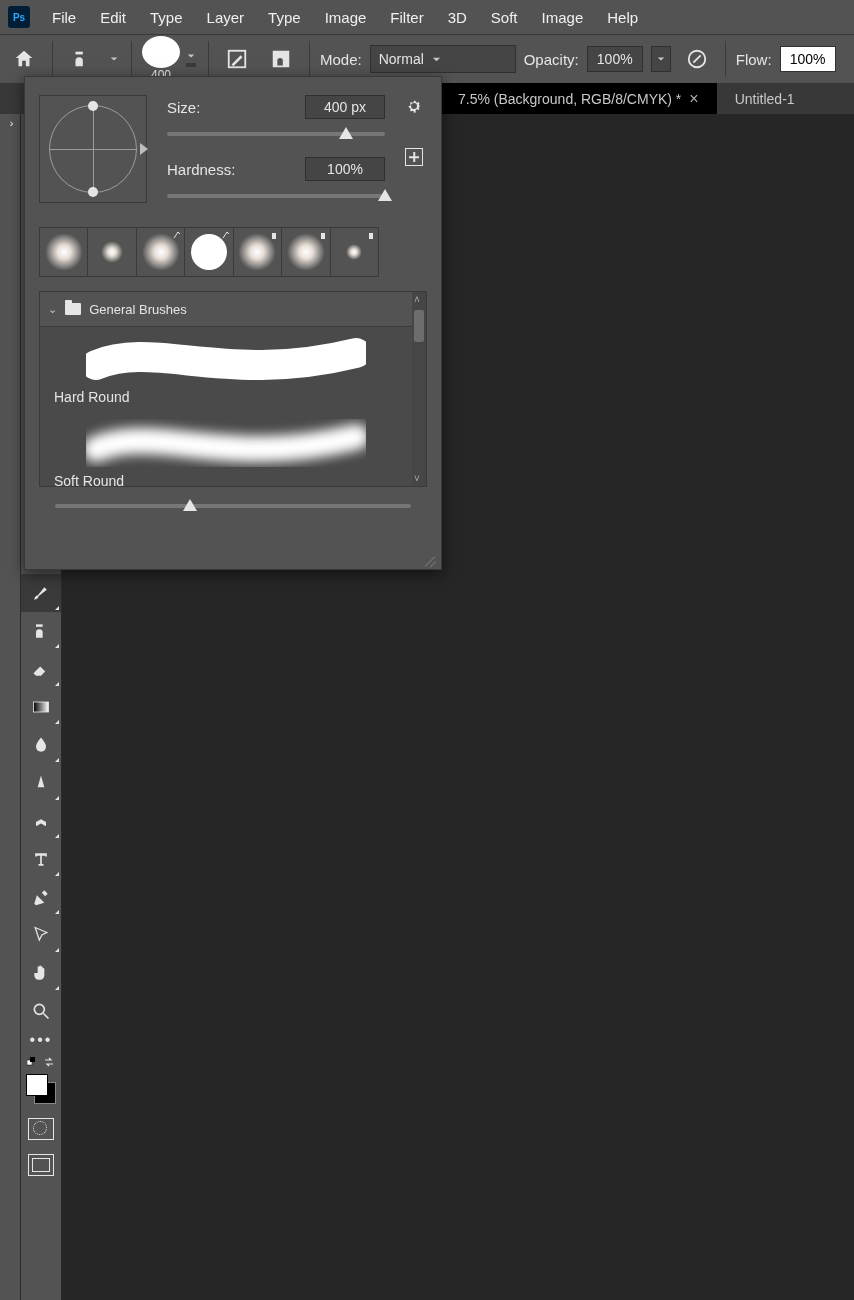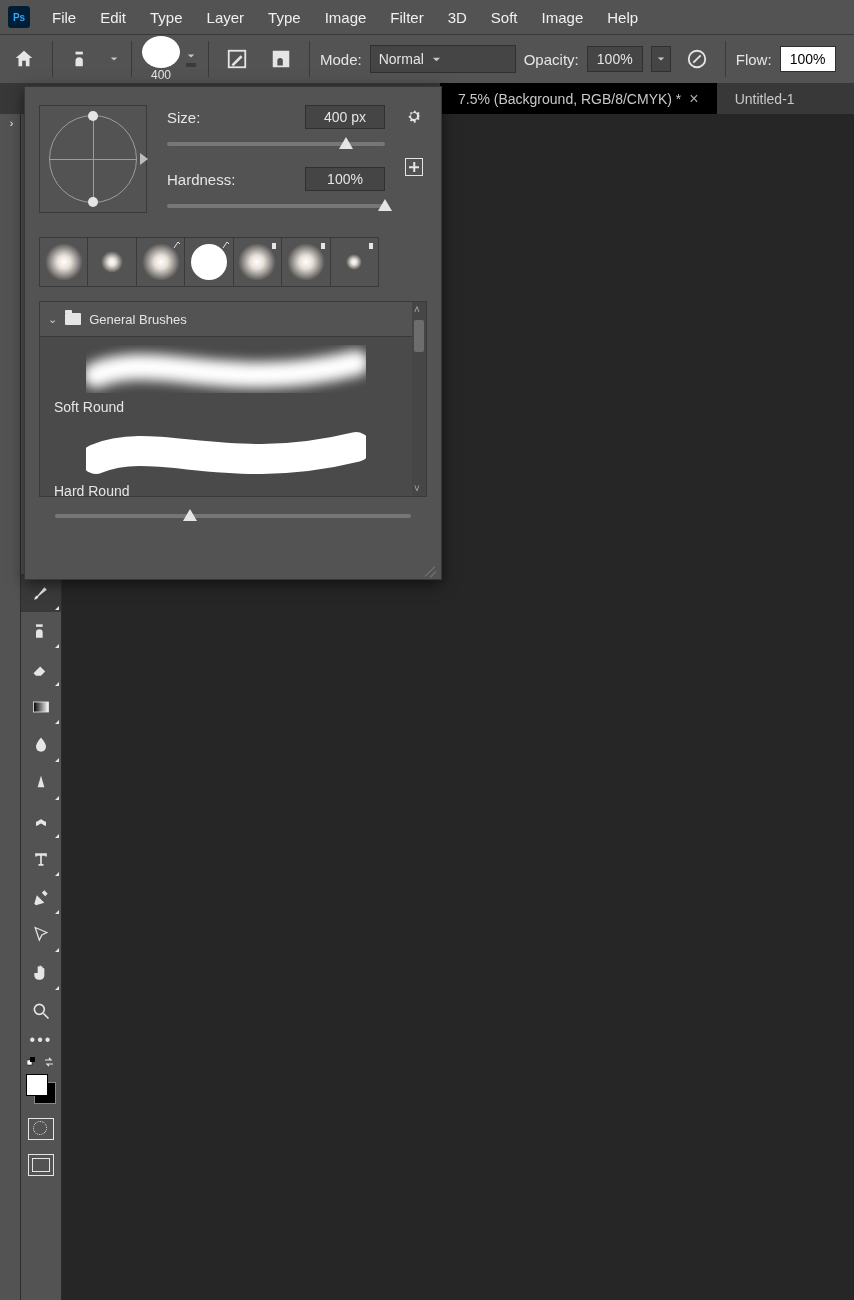--- a/index.html
+++ b/index.html
@@ -34,21 +34,21 @@
 .tool-dots{width:40px;height:20px;display:flex;align-items:center;justify-content:center;color:#e5e5e5;font-size:16px;letter-spacing:2px}
 .swatches{width:40px;padding:6px 0;display:flex;flex-direction:column;align-items:center;gap:6px}
 .swap-ic{display:flex;gap:6px;align-items:center}
 .fgbg{position:relative;width:30px;height:30px}
 .fg{position:absolute;left:0;top:0;width:20px;height:20px;background:#fff;border:1px solid #000}
 .bg{position:absolute;right:0;bottom:0;width:20px;height:20px;background:#000;border:1px solid #888}
 .mask-ic,.screen-ic{width:24px;height:20px;border:1.5px solid #e5e5e5;margin-top:8px;position:relative}
 .mask-ic::after{content:"";position:absolute;left:4px;top:2px;width:12px;height:12px;border:1.5px dotted #e5e5e5;border-radius:50%}
 .screen-ic::after{content:"";position:absolute;left:3px;top:3px;right:3px;bottom:3px;border:1.5px solid #e5e5e5}
 .canvas{flex:1;background:#262626}
-.brush-panel{position:absolute;left:24px;top:86px;width:416px;height:492px;background:#535353;border:1px solid #383838;box-shadow:0 4px 14px rgba(0,0,0,.55);z-index:50;padding:0}
+.brush-panel{position:absolute;left:24px;top:76px;width:416px;height:492px;background:#535353;border:1px solid #383838;box-shadow:0 4px 14px rgba(0,0,0,.55);z-index:50;padding:0}
 .bp-top{display:flex;padding:18px 18px 4px 14px;gap:20px}
 .ang-box{width:106px;height:106px;border:1px solid #3a3a3a;display:flex;align-items:center;justify-content:center;position:relative}
 .ang-circ{width:86px;height:86px;border:1.5px solid #9d9d9d;border-radius:50%;position:relative}
 .ang-circ::before{content:"";position:absolute;left:50%;top:0;bottom:0;width:1px;background:#9d9d9d}
 .ang-circ::after{content:"";position:absolute;top:50%;left:0;right:0;height:1px;background:#9d9d9d}
 .ang-dot{position:absolute;width:10px;height:10px;background:#e5e5e5;border-radius:50%}
 .ang-tri{position:absolute;right:-12px;top:50%;transform:translateY(-50%);width:0;height:0;border-top:6px solid transparent;border-bottom:6px solid transparent;border-left:8px solid #bdbdbd}
 .bp-sliders{flex:1;display:flex;flex-direction:column;gap:4px}
 .bp-row{display:flex;align-items:center;justify-content:space-between}
 .bp-row label{font-size:15px;color:#e5e5e5}
@@ -454,33 +454,33 @@
   <div class="bp-tree">
     <div class="tree-body">
       <div class="tree-hdr">
         <span class="ar">⌄</span>
         <div class="folder"></div>
         <span>General Brushes</span>
       </div>
       <div class="brush-item">
         <div class="stroke-prev">
           <svg viewBox="0 0 280 48">
+              <path d="M10 30 C 70 5, 140 50, 270 18" stroke="#fff" stroke-width="30" fill="none" stroke-linecap="round"></path>
+            </svg>
+        </div>
+        <div class="brush-name">Hard Round</div>
+      </div>
+      <div class="brush-item">
+        <div class="stroke-prev">
+          <svg viewBox="0 0 280 48">
               <path d="M10 30 C 70 5, 140 50, 270 18" stroke="#fff" stroke-width="26" fill="none" stroke-linecap="round" filter="blur(6px)"></path>
             </svg>
         </div>
         <div class="brush-name">Soft Round</div>
       </div>
-      <div class="brush-item">
-        <div class="stroke-prev">
-          <svg viewBox="0 0 280 48">
-              <path d="M10 30 C 70 5, 140 50, 270 18" stroke="#fff" stroke-width="30" fill="none" stroke-linecap="round"></path>
-            </svg>
-        </div>
-        <div class="brush-name">Hard Round</div>
-      </div>
     </div>
     <div class="tree-scroll">
       <span class="up">˄</span>
       <div class="bar"></div>
       <span class="dn">˅</span>
     </div>
   </div>
 
   <div class="bp-bottom-slider bp-slider">
     <div class="bp-track"></div>

